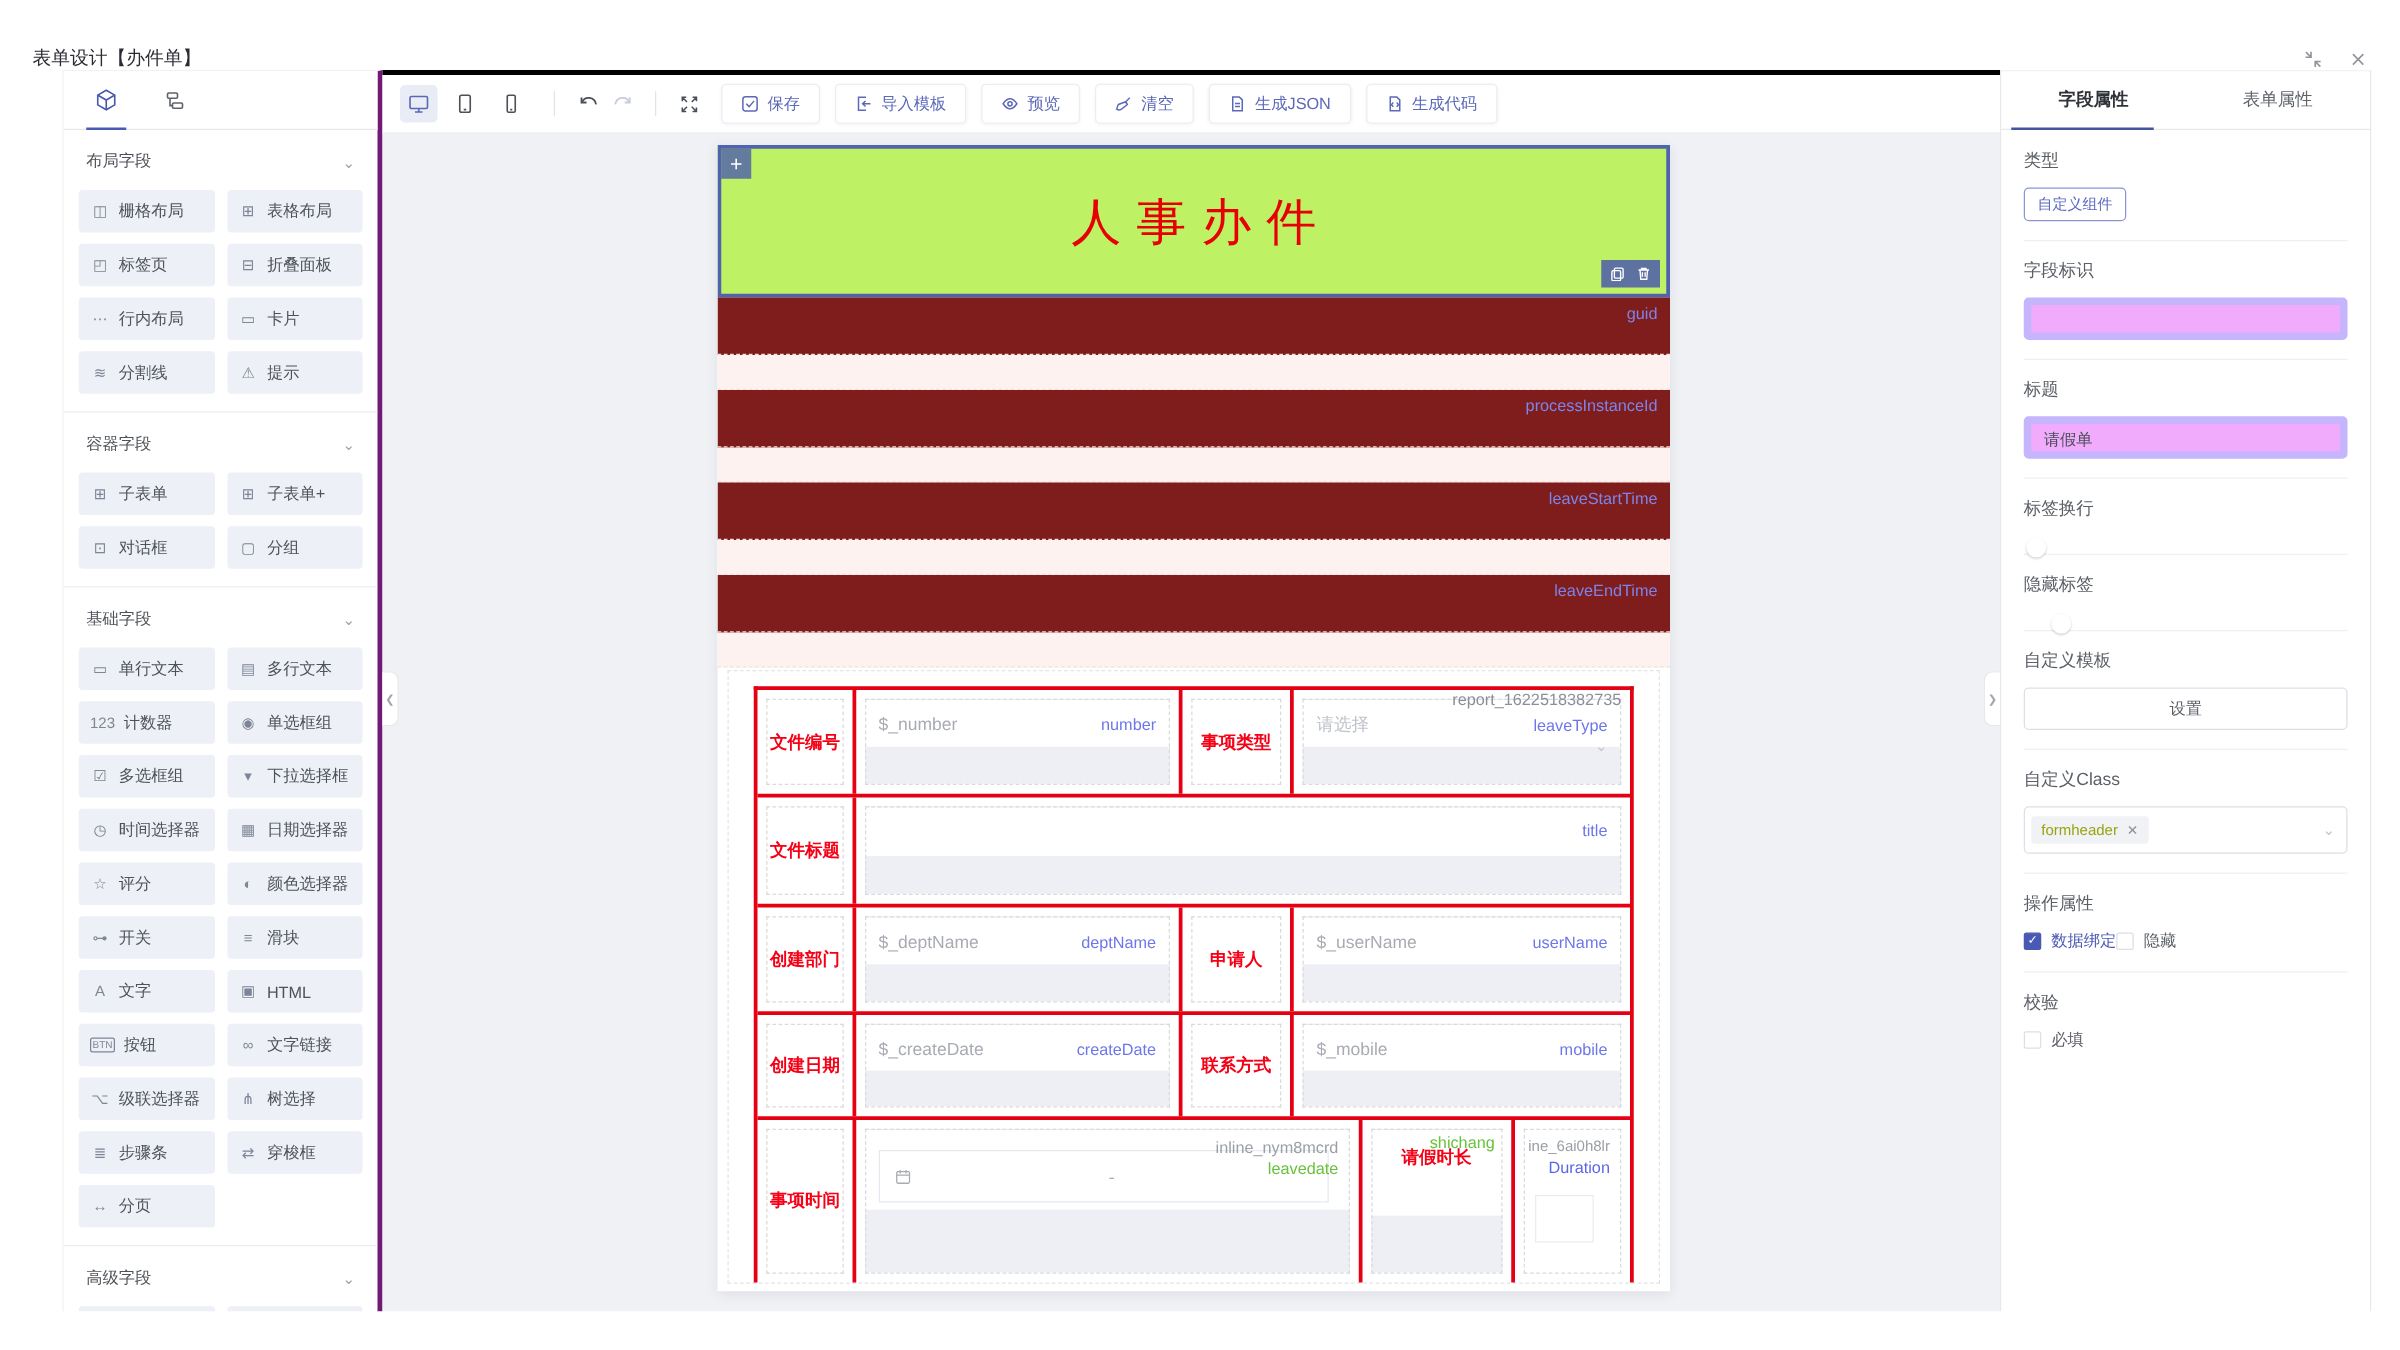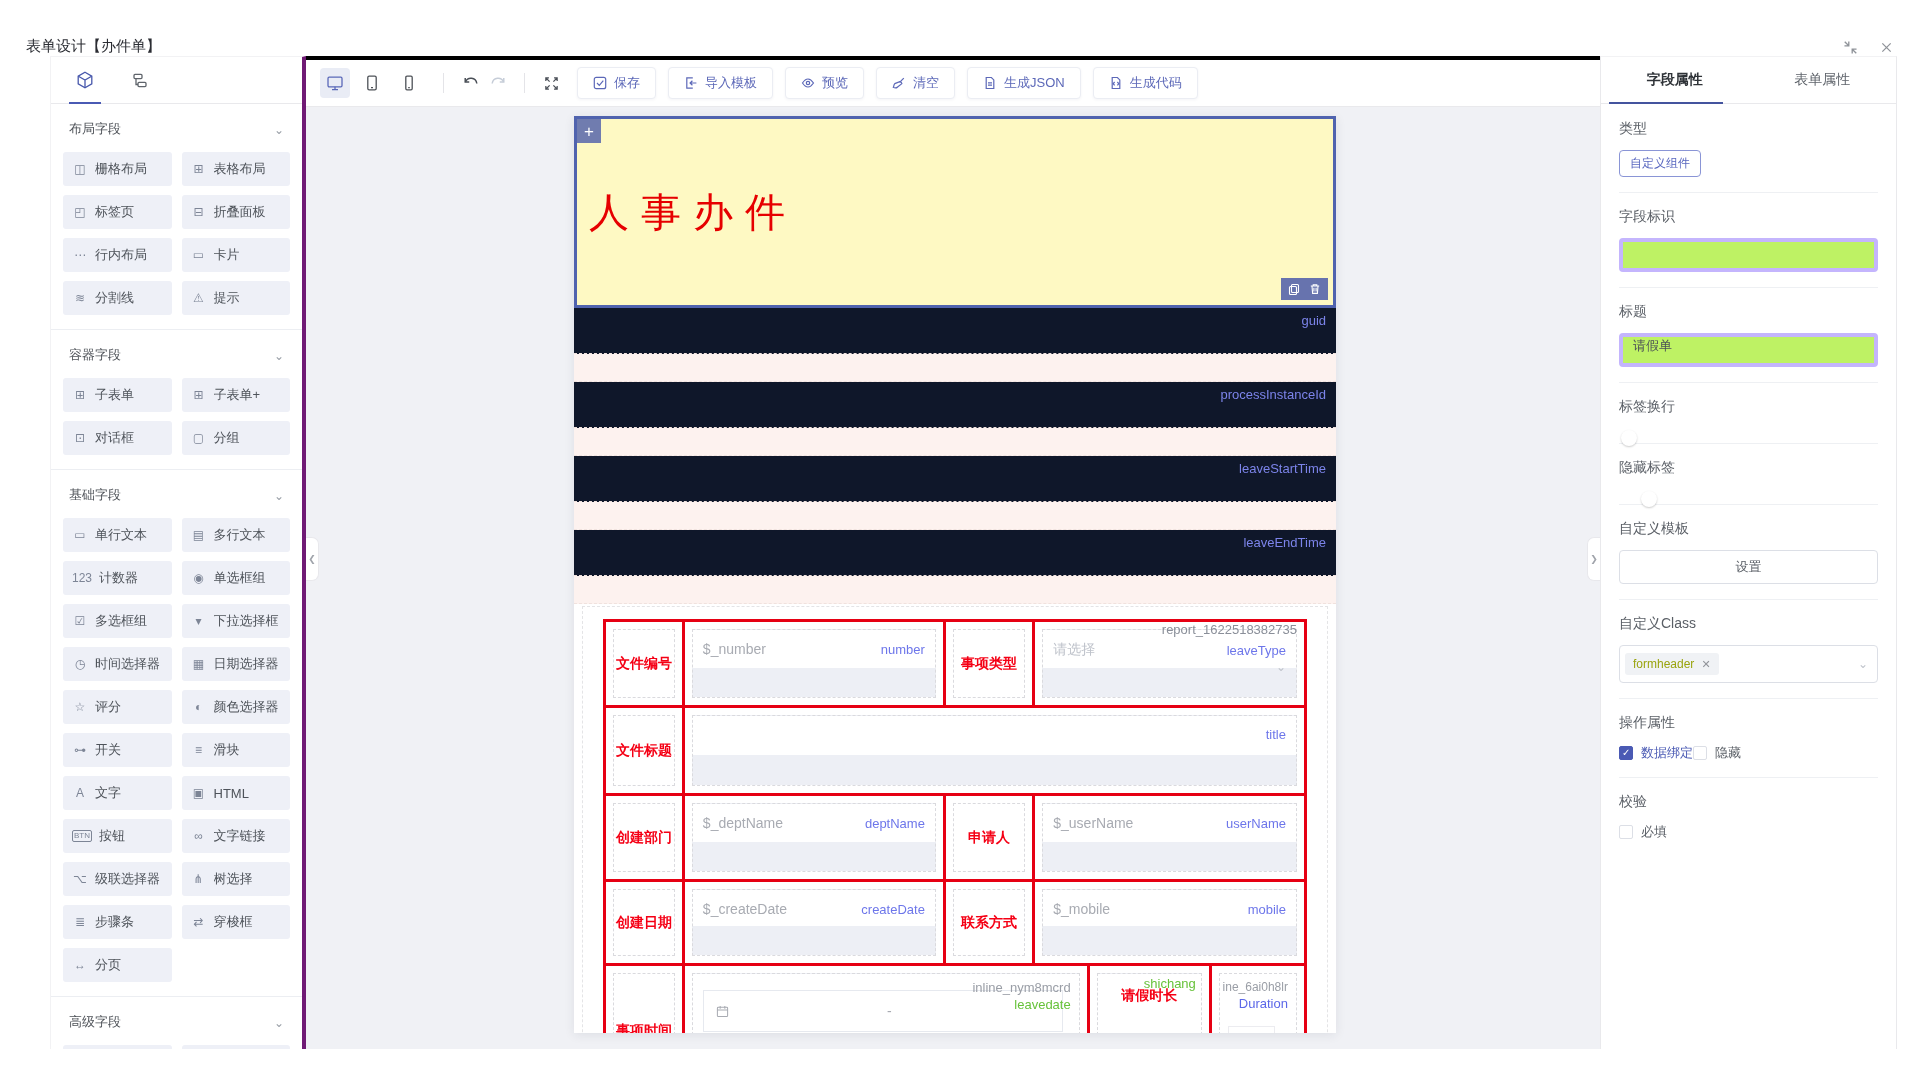--- a/index.html
+++ b/index.html
@@ -37,28 +37,28 @@
 .dev{width:30px;height:30px;border-radius:4px;display:flex;align-items:center;justify-content:center;color:#4d5157;cursor:pointer;margin-right:7px}
 .dev.active{background:#e9ecf5;color:#5a68b8}
 .tsep{width:1px;height:20px;background:#e4e4e8;margin:0 12px}
 .tic{width:28px;height:28px;display:flex;align-items:center;justify-content:center;color:#4a4f57;cursor:pointer}
 .tic.disabled{color:#c6cdd8;cursor:default}
 .tbtn{display:flex;align-items:center;gap:7px;height:32px;padding:0 15px;background:#fff;border:1px solid #ebedf3;border-radius:4px;box-shadow:0 1px 3px rgba(30,40,90,.05);color:#5c68b8;font-size:13px;margin-left:12px;cursor:pointer;white-space:nowrap}
 .tbtn:first-of-type{margin-left:auto}
 .canvas{flex:1;background:#f0f1f5;position:relative;overflow:hidden}
 .paper{position:absolute;left:268px;top:9px;width:762px;height:917px;background:#fff;box-shadow:0 2px 10px rgba(31,45,61,.09);overflow:hidden}
 
-.form-hd{position:relative;height:192px;border:3px solid #5063ae;background:#fef9c3;display:flex;align-items:center;justify-content:flex-start;cursor:pointer}
+.form-hd{position:relative;height:122px;border:3px solid #5063ae;background:#bef264;display:flex;align-items:center;justify-content:center;cursor:pointer}
 .form-hd-title{font-size:40px;color:#e60000;letter-spacing:12px;padding-left:12px}
 .mv{position:absolute;top:0;left:0;width:24px;height:24px;background:rgba(76,92,170,.8);color:#fff;display:flex;align-items:center;justify-content:center;cursor:move}
 .mv::after{content:"+";font-size:17px;line-height:1}
 .acts{position:absolute;bottom:5px;right:5px;height:22px;padding:0 7px;background:rgba(76,92,170,.85);display:flex;align-items:center;gap:9px;color:#fff}
 .act{cursor:pointer}
 
-.hrow{position:relative;height:46px;background:#0f172a;border-bottom:1px dashed #f0e2de;cursor:pointer}
+.hrow{position:relative;height:46px;background:#7f1d1d;border-bottom:1px dashed #f0e2de;cursor:pointer}
 .hrow .hlab{position:absolute;top:5px;right:10px;font-size:13px;color:#7c84ea}
 .prow{height:28px;background:#fdf2ef;border-bottom:1px dashed #f0e2de;cursor:pointer}
 
 .twrap{margin:2px 8px 0;border:1px dashed #e4e4e6;padding:12px 20px 0;position:relative}
 .tid{position:absolute;top:15px;right:30px;font-size:13px;color:#8a8f99;z-index:3}
 .ftable{border:3px solid #e60013;border-bottom:0}
 .frow{display:flex;border-bottom:3px solid #e60013}
 .frow:last-child{border-bottom:0;height:130px}
 .fc{padding:7px;cursor:pointer}
 .br{border-right:3px solid #e60013}
@@ -91,21 +91,21 @@
 .rp{width:297px;display:flex;flex-direction:column;border-left:1px solid #e9e9ec;border-right:1px solid #e9e9ec;border-top:1px solid #f2f2f4}
 .rp-tabs{height:47px;display:flex;border-bottom:1px solid #e9e9ec}
 .rp-tab{flex:1;display:flex;align-items:center;justify-content:center;font-size:14px;color:#5f646b;position:relative;cursor:pointer}
 .rp-tab.active{color:#2f3338;font-weight:bold}
 .rp-tab.active::after{content:"";position:absolute;left:8px;right:26px;bottom:-1px;height:2px;background:#44549e}
 .rp-body{flex:1;padding:16px 18px 0;overflow:hidden}
 .grp{padding-bottom:15px;margin-bottom:15px;border-bottom:1px solid #eef0f3}
 .grp.nb{border-bottom:none}
 .glabel{font-size:14px;color:#5a5f66;margin-bottom:12px}
 .tag-type{display:inline-block;border:1px solid #8a95d6;color:#5a68c0;font-size:12px;padding:4px 10px;border-radius:4px;cursor:default}
-.inp{height:34px;border:4px solid #c4b5fd;border-radius:4px;width:100%;padding:0 10px;font-size:13px;color:#4a4f57;display:flex;align-items:flex-start;background:#bef264;cursor:text}
+.inp{height:34px;border:6px solid #c4b5fd;border-radius:4px;width:100%;padding:0 10px;font-size:13px;color:#4a4f57;display:flex;align-items:flex-end;background:#f0abfc;cursor:text}
 .toggle{width:40px;height:20px;border-radius:10px;background:#dfe3e8;position:relative;cursor:pointer}
 .toggle::after{content:"";position:absolute;width:16px;height:16px;border-radius:50%;background:#fff;top:2px;left:2px;box-shadow:0 1px 2px rgba(0,0,0,.2)}
 .toggle.on{background:#4a5ab4}
 .toggle.on::after{left:22px}
 .btn-set{height:34px;border:1px solid #dcdfe6;border-radius:4px;display:flex;align-items:center;justify-content:center;color:#5a5f66;font-size:13px;background:#fff;cursor:pointer}
 .class-sel{min-height:38px;border:1px solid #dcdfe6;border-radius:4px;padding:4px 26px 4px 5px;position:relative;display:flex;align-items:center;cursor:pointer}
 .ctag{background:#f0f2f5;border-radius:3px;padding:4px 8px;font-size:12px;color:#9aa40e;display:flex;gap:7px;align-items:center}
 .ctag-x{color:#909399;font-size:11px;cursor:pointer}
 .ctag-x::after{content:"✕"}
 .sel-chev{position:absolute;right:9px;color:#c0c4cc;font-size:12px}

